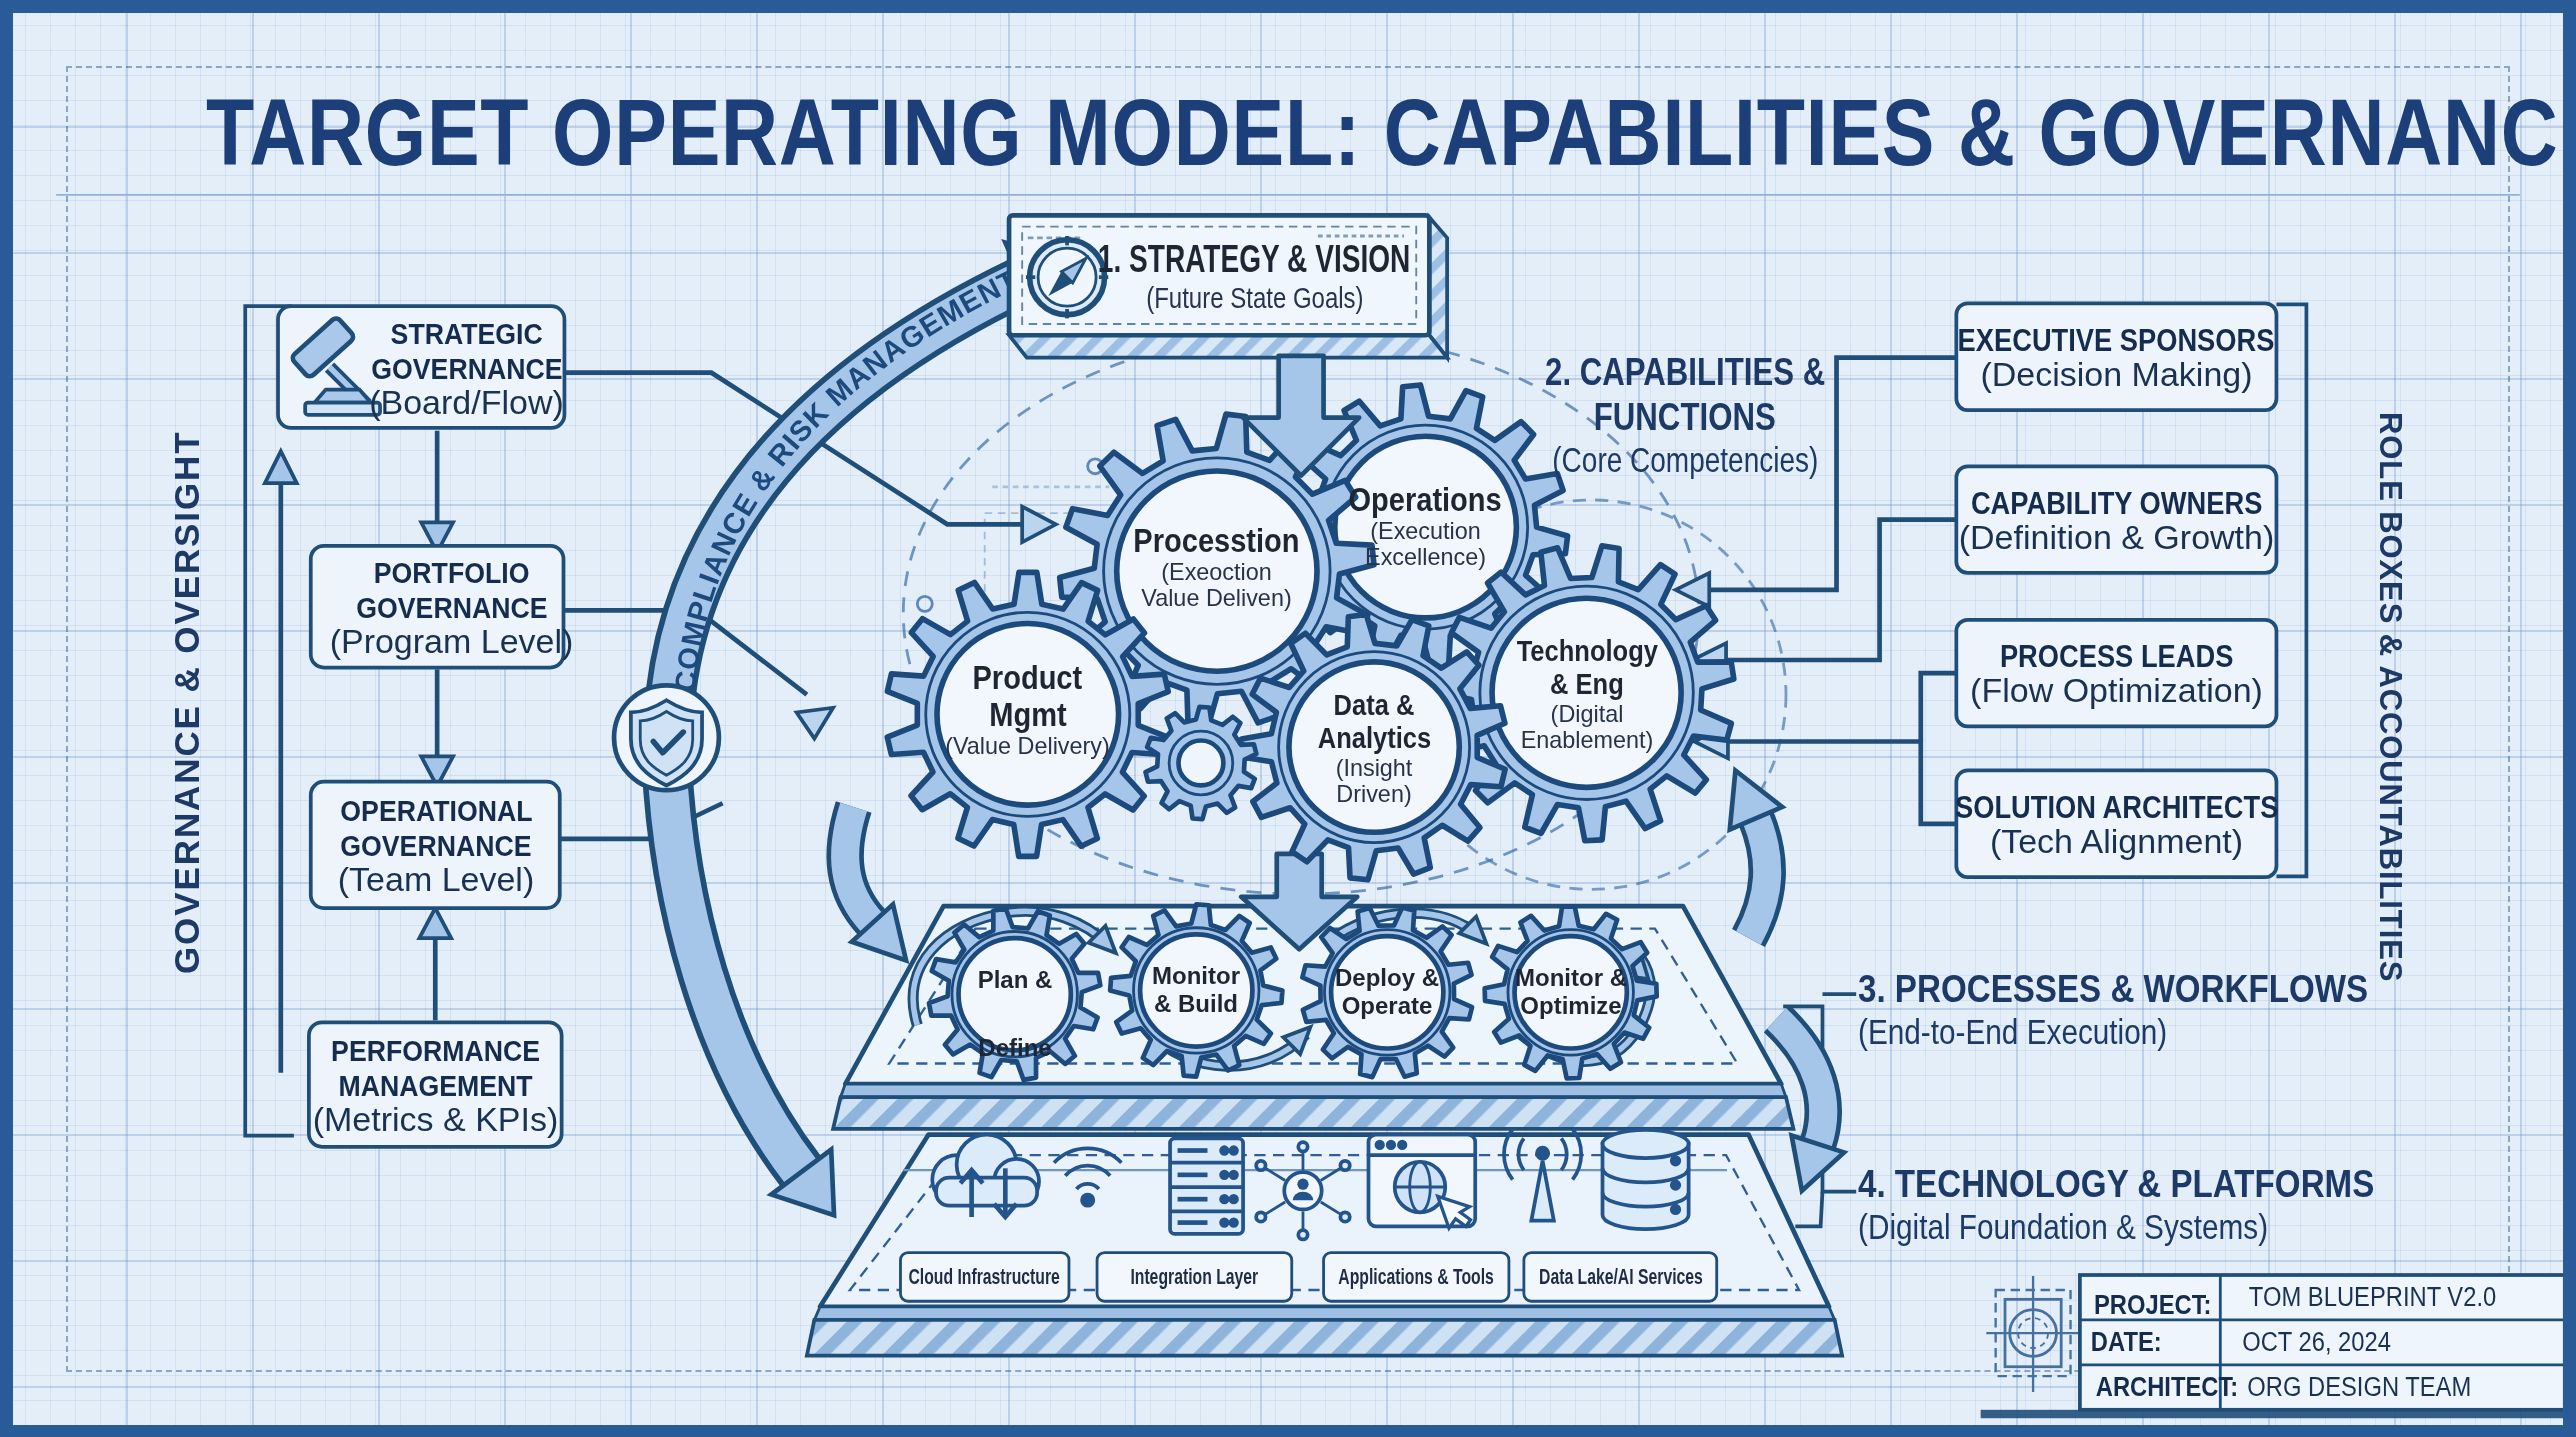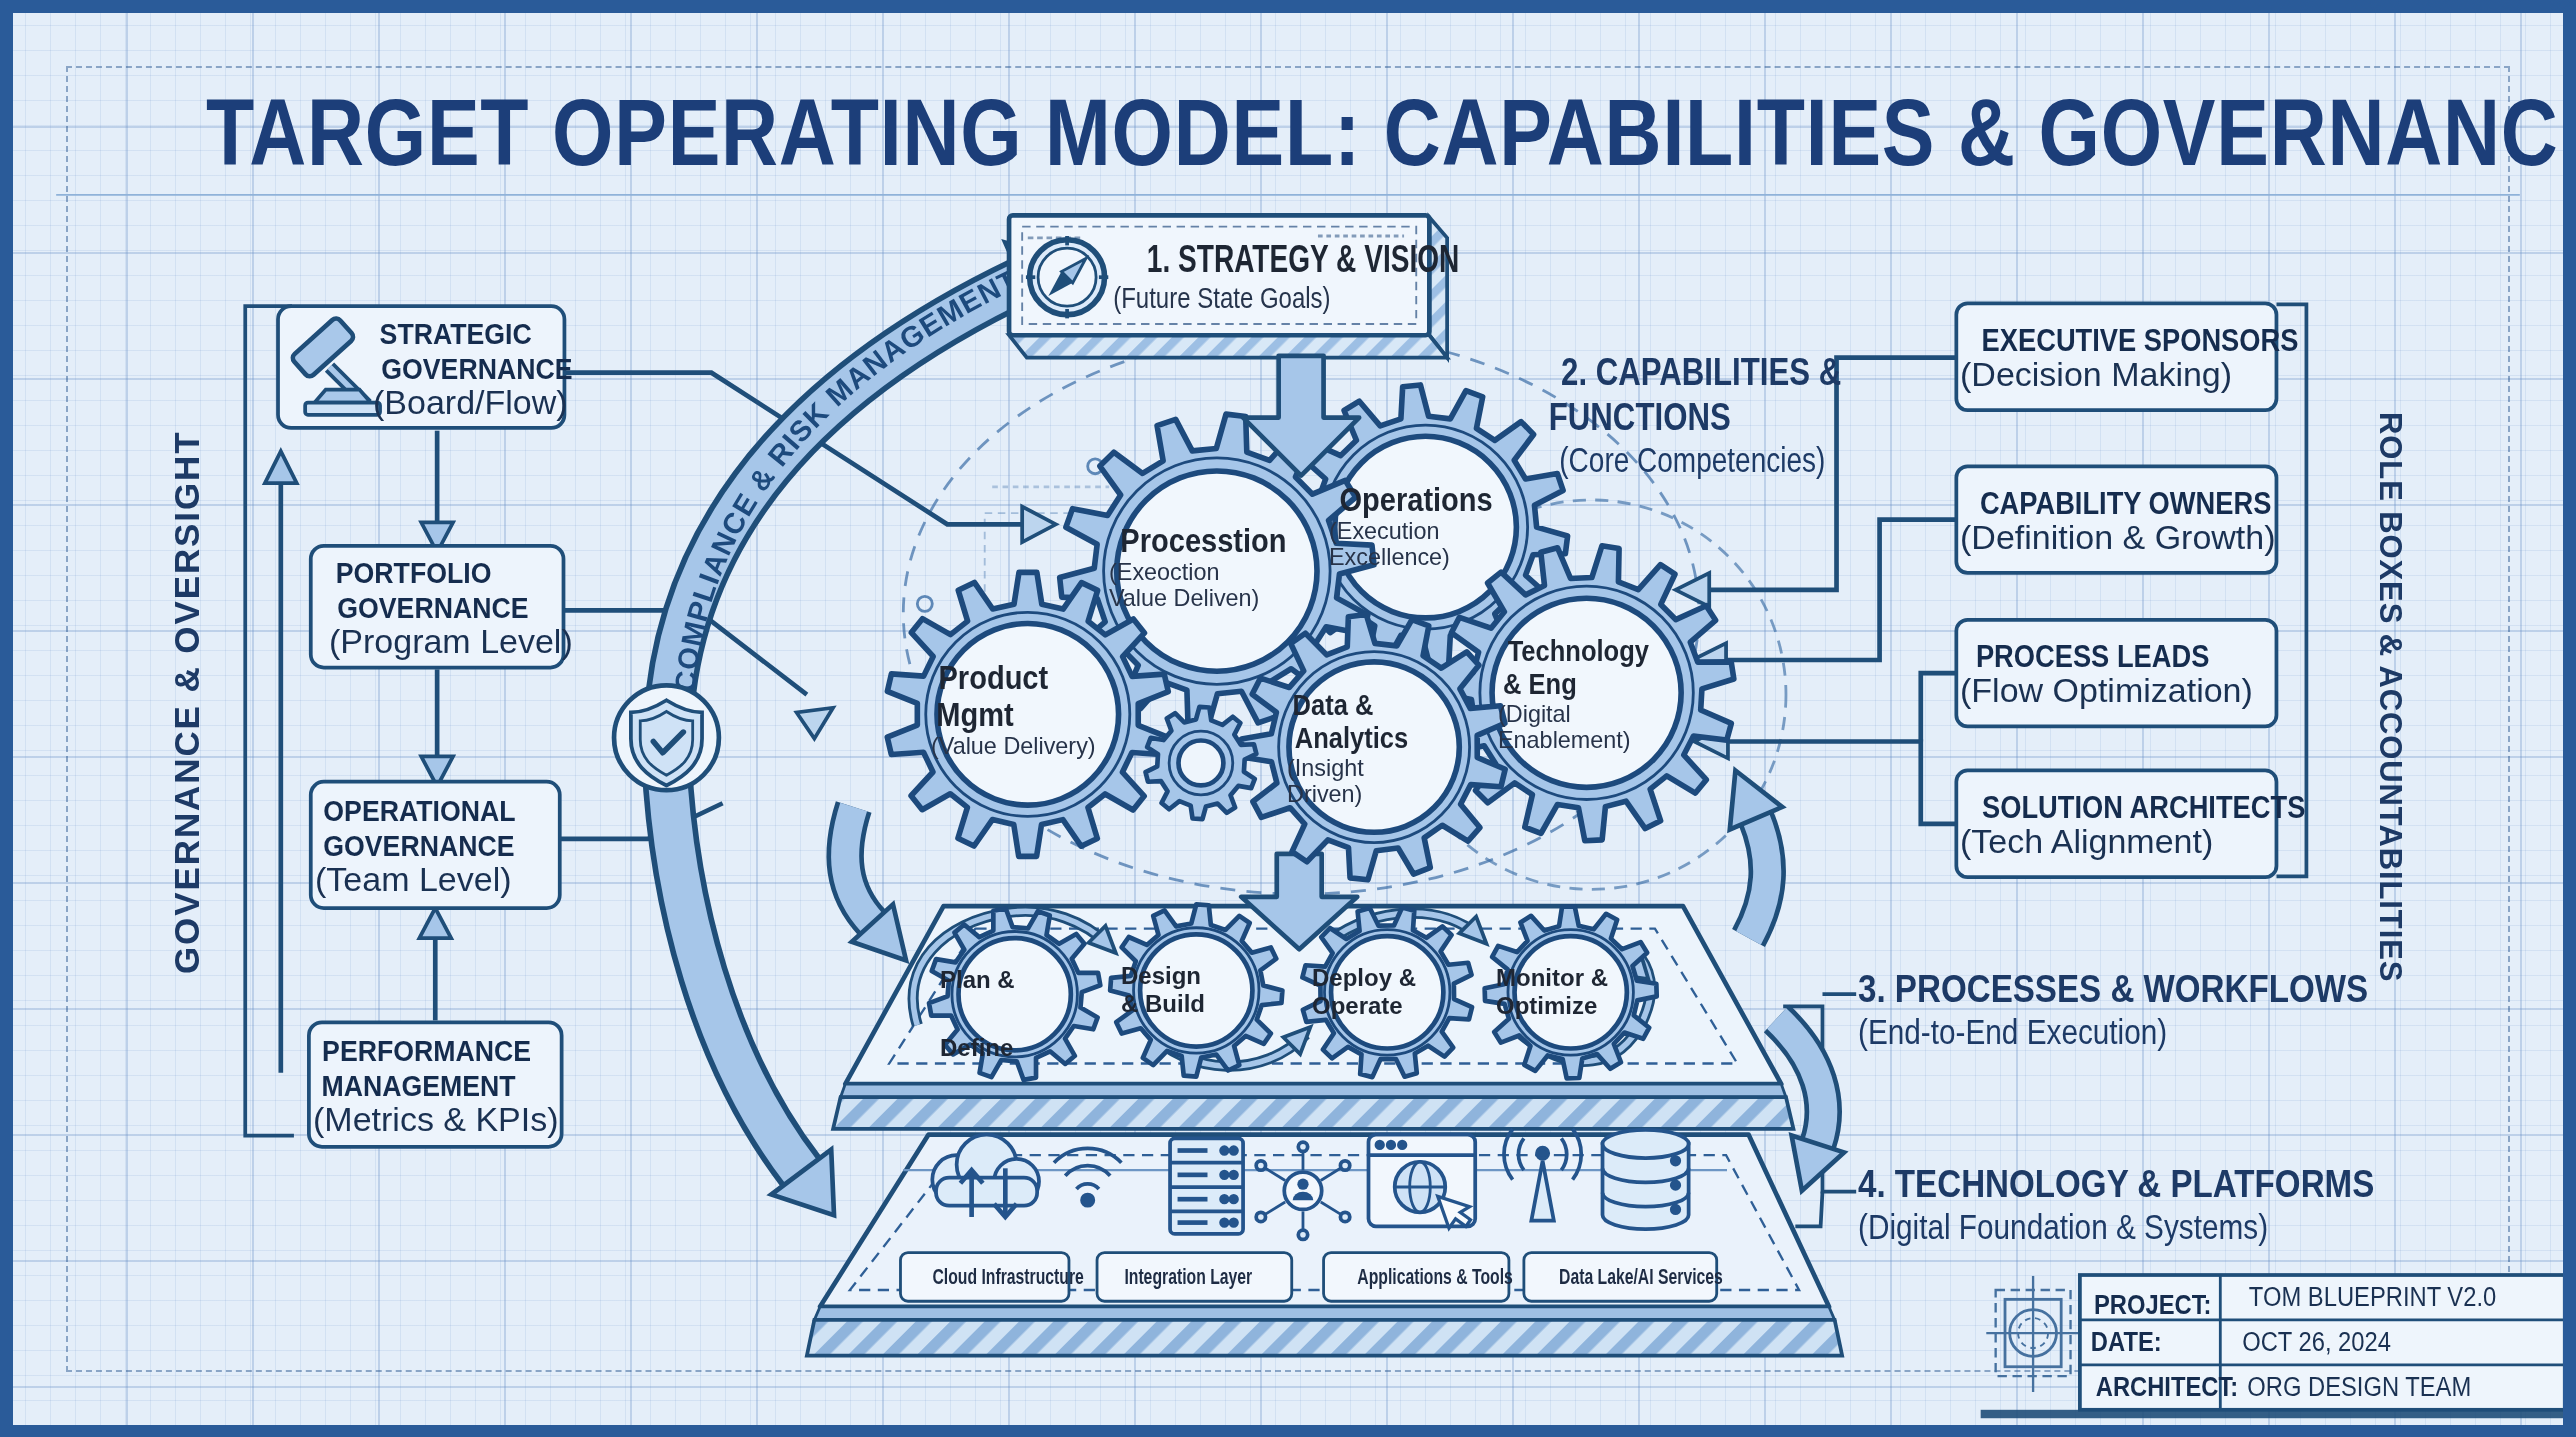--- a/index.html
+++ b/index.html
@@ -9,21 +9,21 @@
     background-image:
       linear-gradient(rgba(100,140,195,.30) 1.9px, transparent 1.9px),
       linear-gradient(90deg, rgba(100,140,195,.30) 1.9px, transparent 1.9px),
       linear-gradient(rgba(120,160,210,.17) 0.9px, transparent 0.9px),
       linear-gradient(90deg, rgba(120,160,210,.17) 0.9px, transparent 0.9px);
     background-size:126px 126px,126px 126px,25px 25px,25px 25px;}
   .frame{position:absolute;inset:0;border:13px solid #2a5b99;pointer-events:none;z-index:60;}
   .dashedborder{position:absolute;inset:66px;border:2.8px dashed rgba(31,78,138,.45);z-index:1;}
   svg.art{position:absolute;left:0;top:0;z-index:5;}
   .t{position:absolute;z-index:20;}
-  .c{display:flex;flex-direction:column;align-items:flex-start;justify-content:center;text-align:center;}
+  .c{display:flex;flex-direction:column;align-items:center;justify-content:center;text-align:center;}
   .l{display:block;white-space:nowrap;transform-origin:50% 50%;}
   .x84{transform:scaleX(.84);} .x80{transform:scaleX(.80);} .x72{transform:scaleX(.72);}
   .x88{transform:scaleX(.88);} .x92{transform:scaleX(.92);} .x70{transform:scaleX(.70);}
   .x85L{transform:scaleX(.85);transform-origin:0 50%;}
   .pagetitle{font-weight:bold;font-size:94px;letter-spacing:0.9px;color:#1c3e79;}
   .vlab{font-weight:bold;color:#1d3a66;writing-mode:vertical-rl;text-align:center;}
   .vleft{transform:rotate(180deg);}
   .bt{font-weight:bold;font-size:29px;line-height:35px;color:#152c4e;}
   .bs{font-size:34px;line-height:31px;color:#1a3152;}
   .rt{font-weight:bold;font-size:31px;line-height:36px;color:#152c4e;}
@@ -441,21 +441,21 @@
     <span class="l x88 gt2">&amp; Eng</span>
     <span class="l gs">(Digital</span>
     <span class="l gs">Enablement)</span>
   </div>
 
   <div class="t c" style="left:940px;top:966px;width:150px;gap:40px;">
     <span class="l pg">Plan &amp;</span>
     <span class="l pg">Define</span>
   </div>
   <div class="t c" style="left:1121px;top:962px;width:150px;">
-    <span class="l pg">Design</span>
+    <span class="l pg">Monitor</span>
     <span class="l pg">&amp; Build</span>
   </div>
   <div class="t c" style="left:1312px;top:964px;width:150px;">
     <span class="l pg">Deploy &amp;</span>
     <span class="l pg">Operate</span>
   </div>
   <div class="t c" style="left:1496px;top:964px;width:150px;">
     <span class="l pg">Monitor &amp;</span>
     <span class="l pg">Optimize</span>
   </div>

